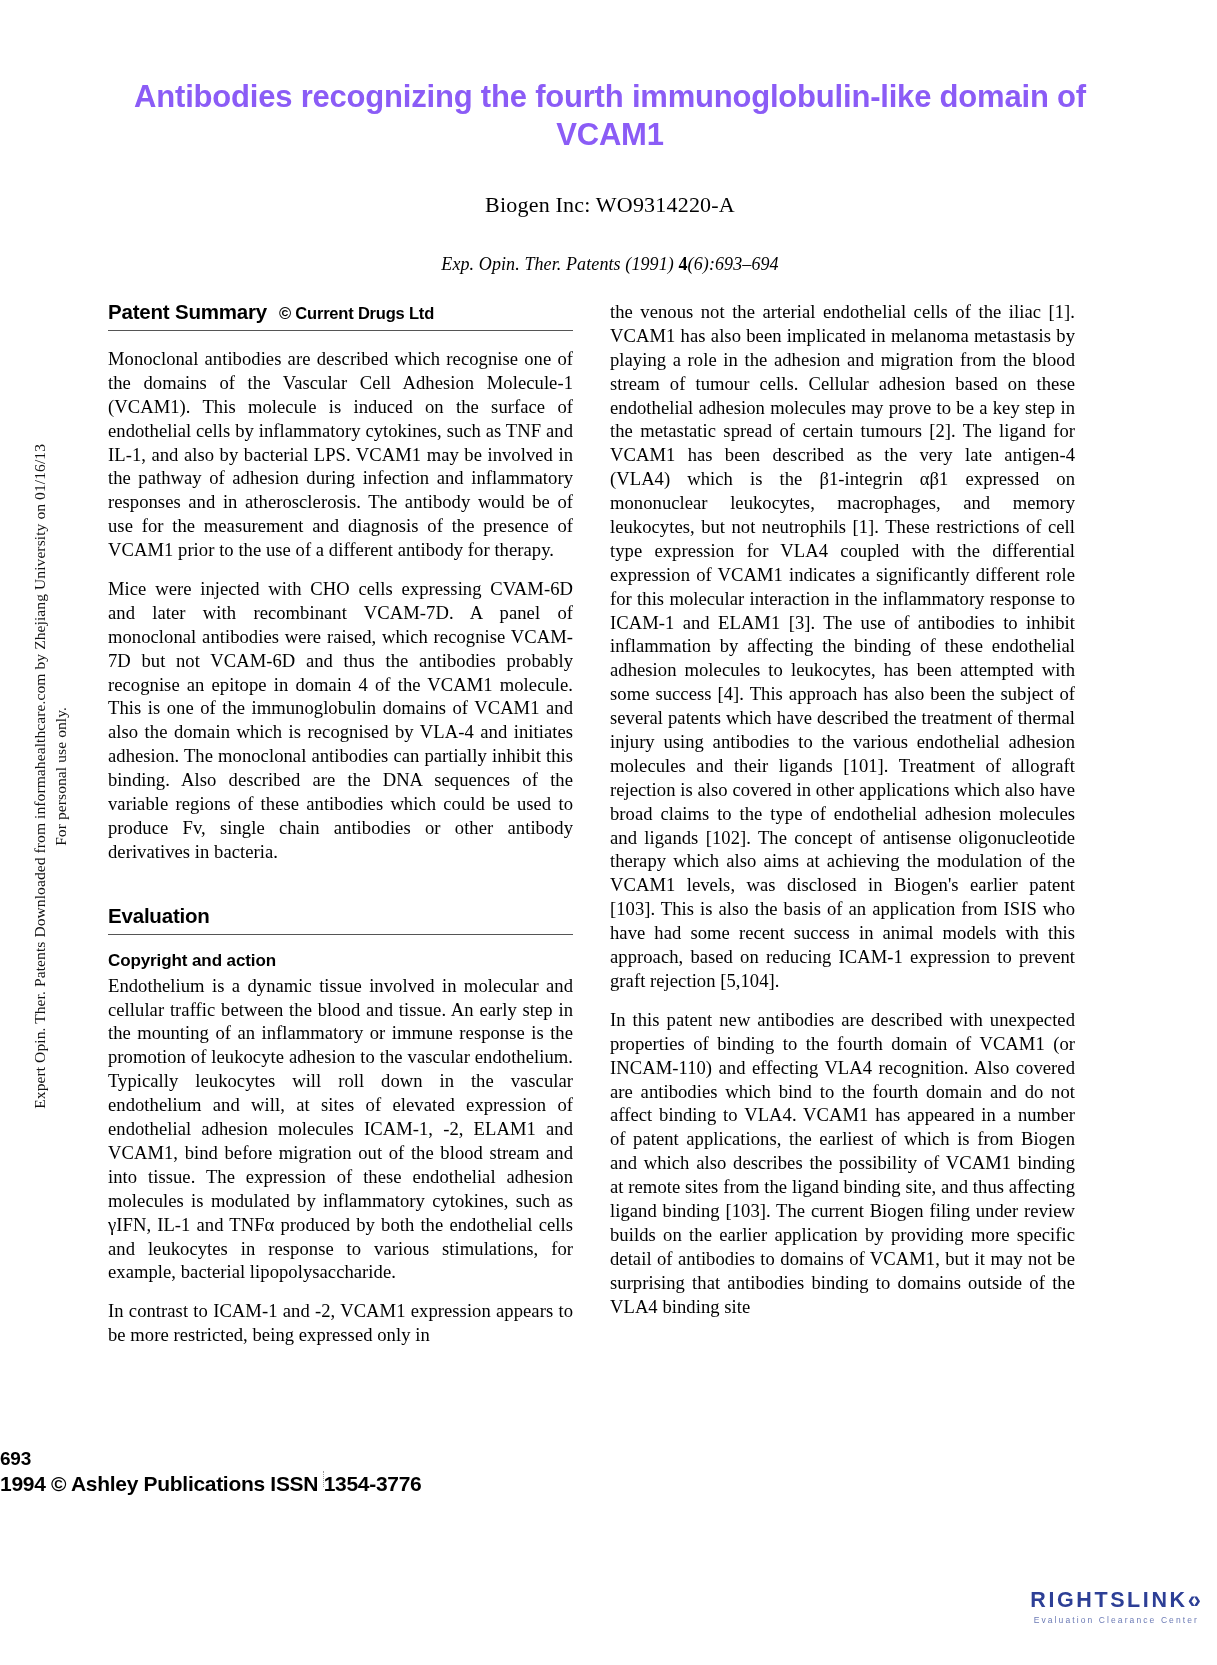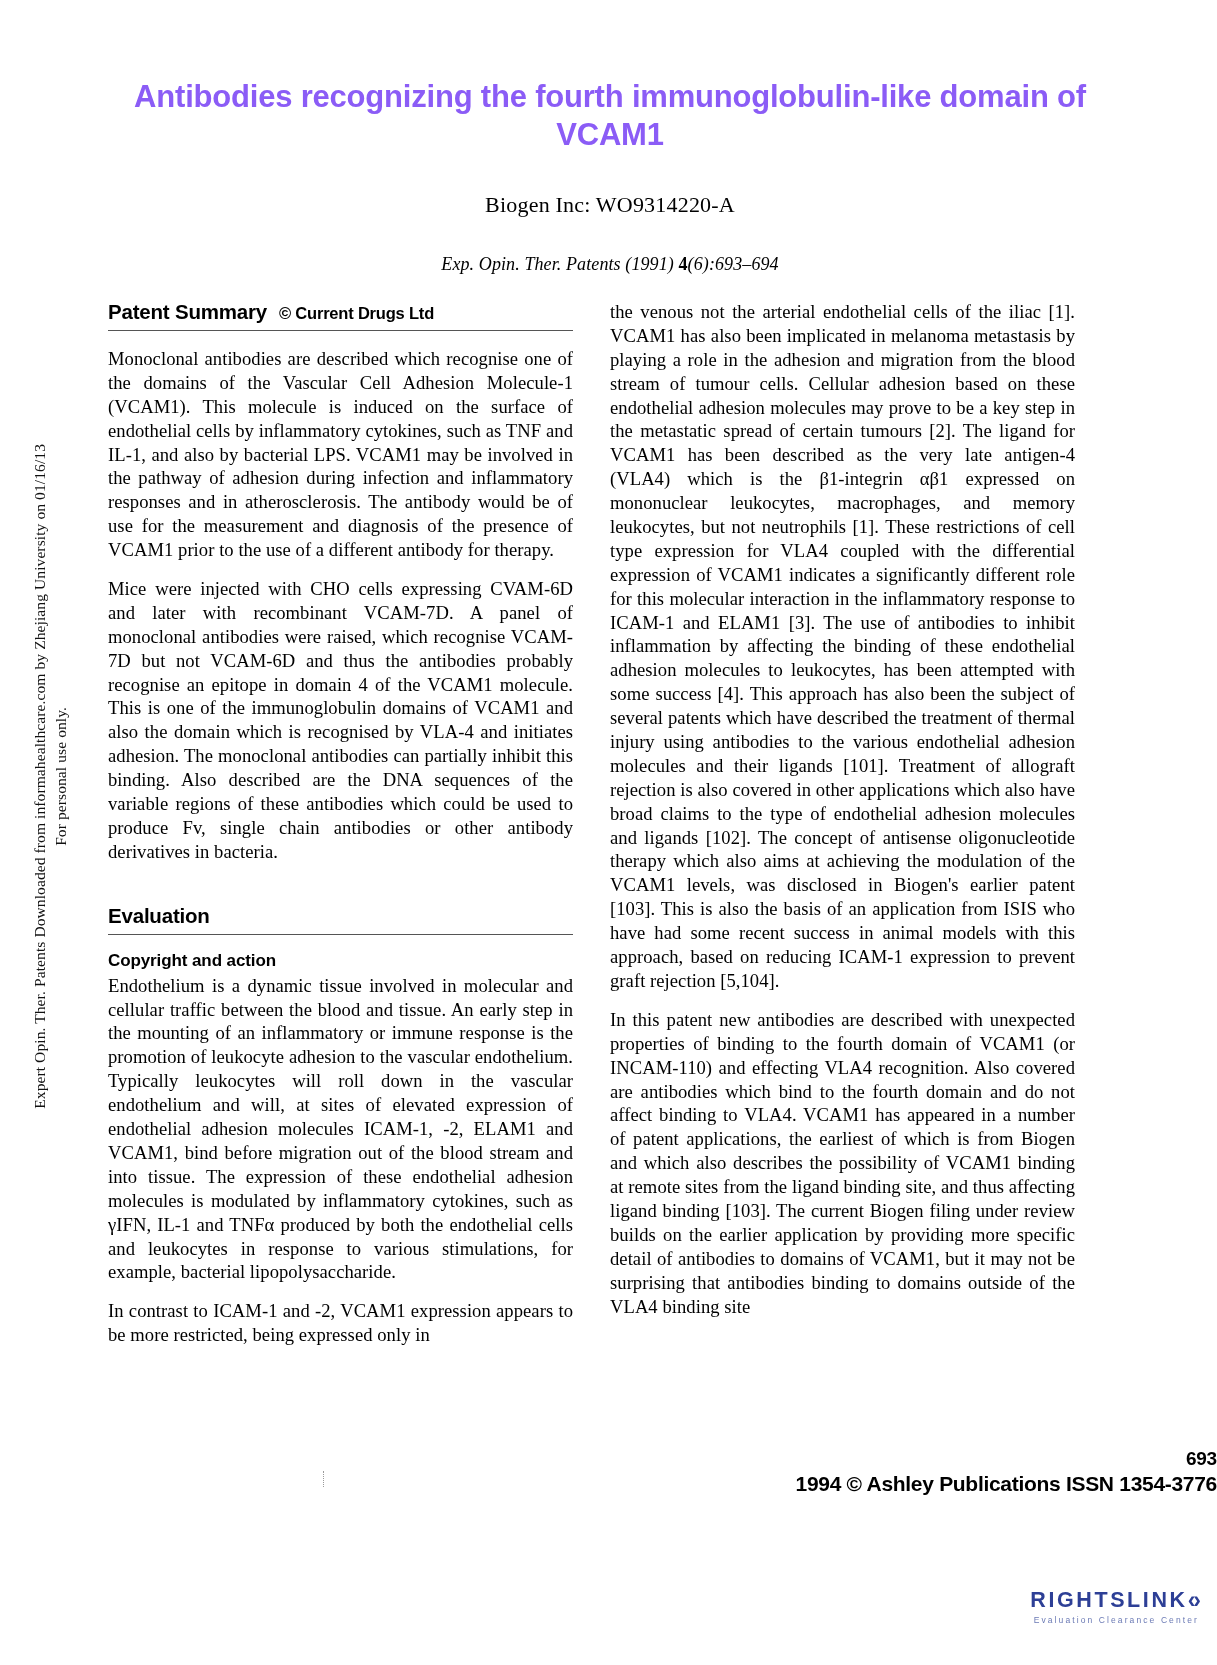--- a/index.html
+++ b/index.html
@@ -121,21 +121,21 @@
   }
   p.body:last-child { margin-bottom: 0; }
   p.tight { margin-bottom: 0; }
 
   
   .footer {
     position: absolute;
     left: 0;
     top: 1448px;
     width: 1217px;
-    text-align: right;
+    text-align: left;
     font-family: "Liberation Sans", sans-serif;
     font-weight: bold;
   }
   .page-num  { font-size: 19px; letter-spacing: -0.2px; }
   .imprint   { font-size: 21px; margin-top: 2px; letter-spacing: -0.3px; }
 
   .speck {
     position: absolute;
     left: 323px;
     top: 1471px;

